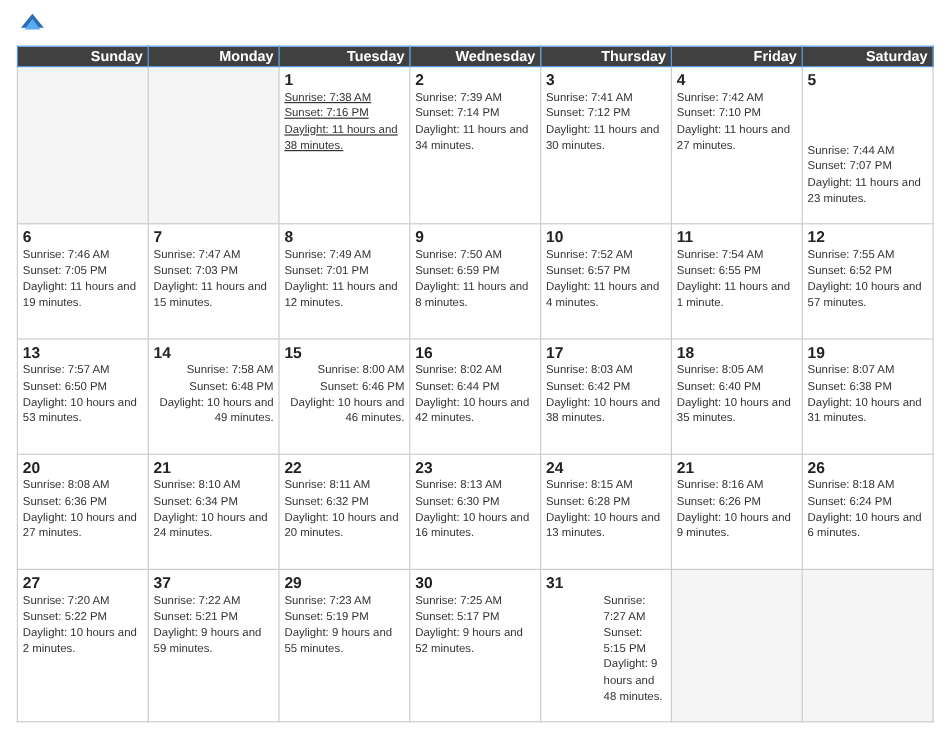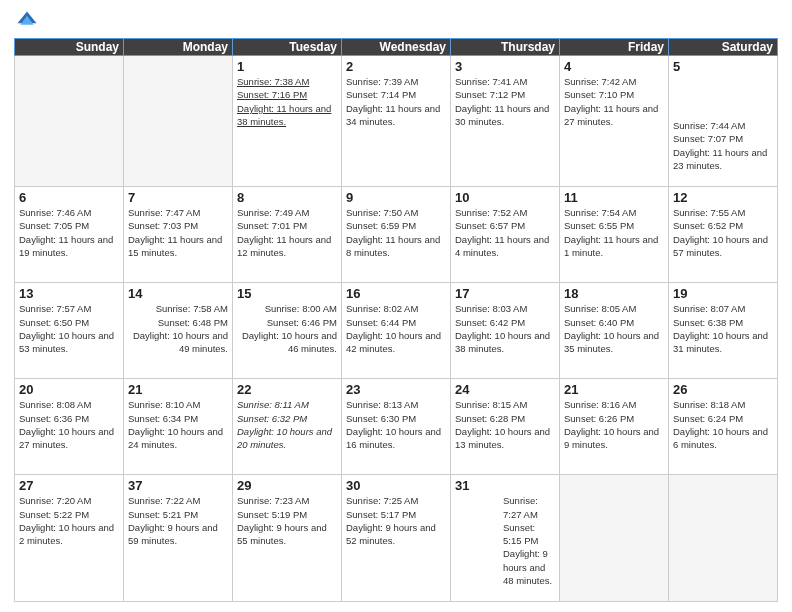--- a/index.html
+++ b/index.html
@@ -268,21 +268,21 @@
 Daylight: 10 hours and 27 minutes.</div>
           </td>
           <td>
             <span class="day-num">21</span>
             <div class="day-info" style="white-space: pre-line;">Sunrise: 8:10 AM
 Sunset: 6:34 PM
 Daylight: 10 hours and 24 minutes.</div>
           </td>
           <td>
             <span class="day-num">22</span>
-            <div class="day-info" style="white-space: pre-line; font-style: italic;">Sunrise: 8:11 AM
+            <div class="day-info" style="white-space: pre-line;">Sunrise: 8:11 AM
 Sunset: 6:32 PM
 Daylight: 10 hours and 20 minutes.</div>
           </td>
           <td>
             <span class="day-num">23</span>
             <div class="day-info" style="white-space: pre-line;">Sunrise: 8:13 AM
 Sunset: 6:30 PM
 Daylight: 10 hours and 16 minutes.</div>
           </td>
           <td>

